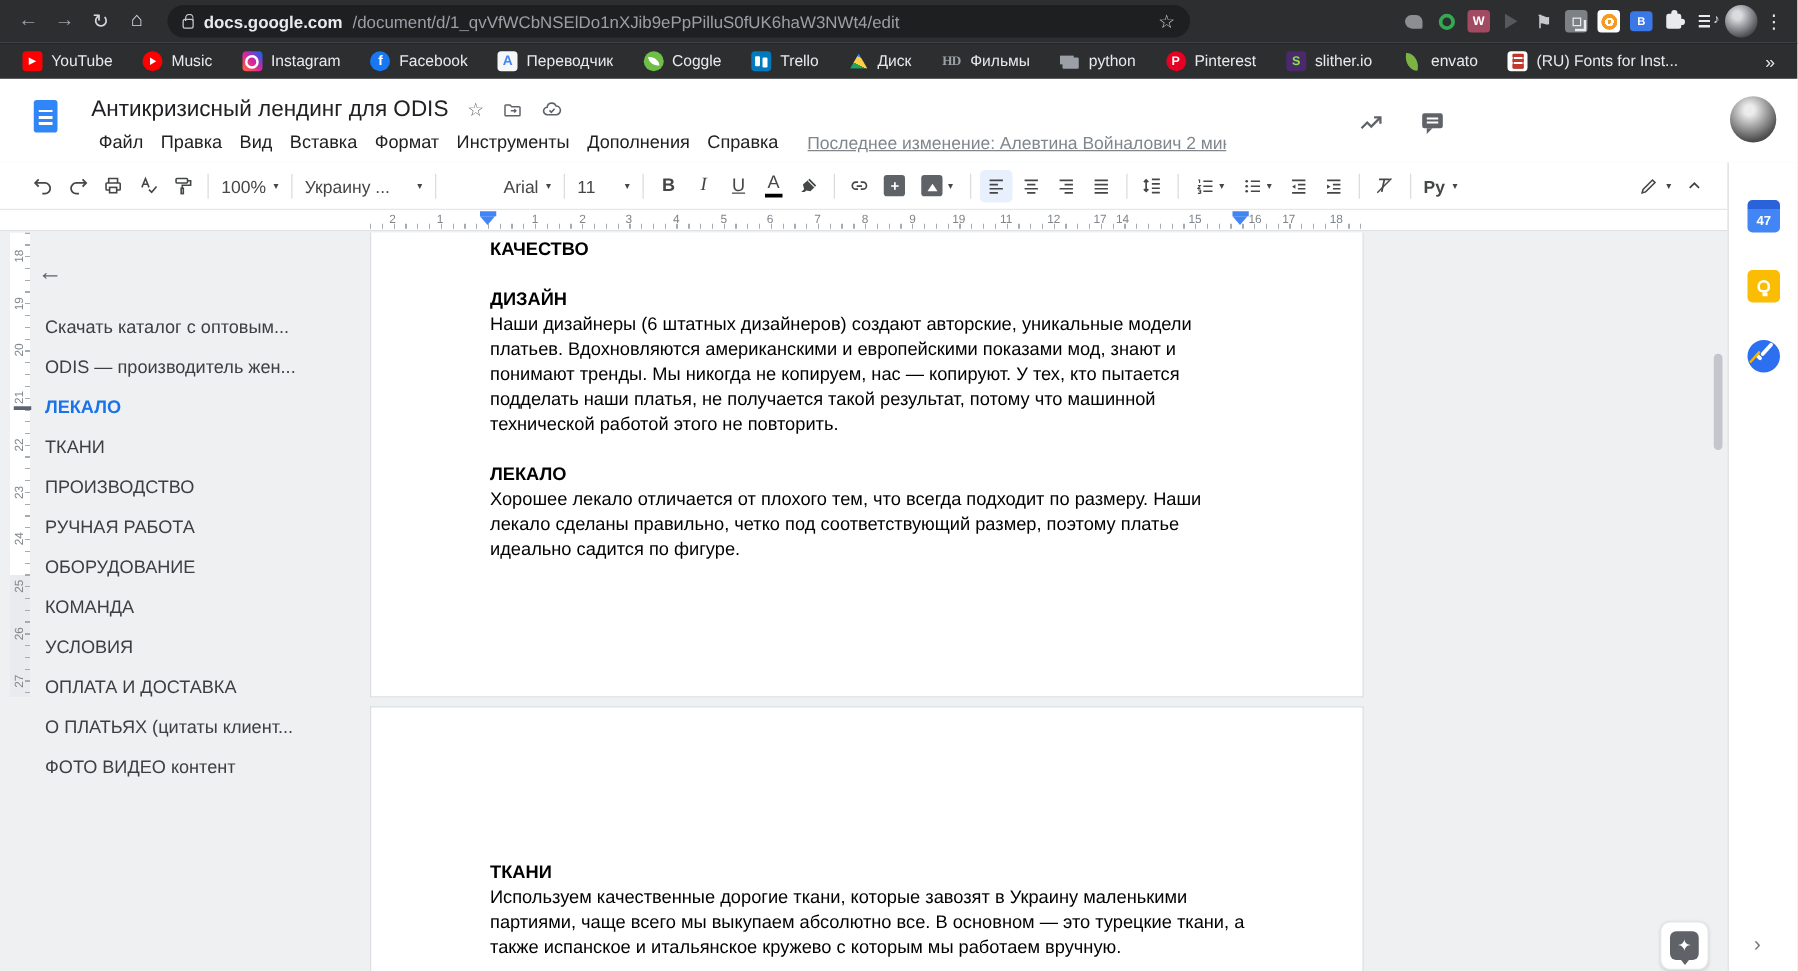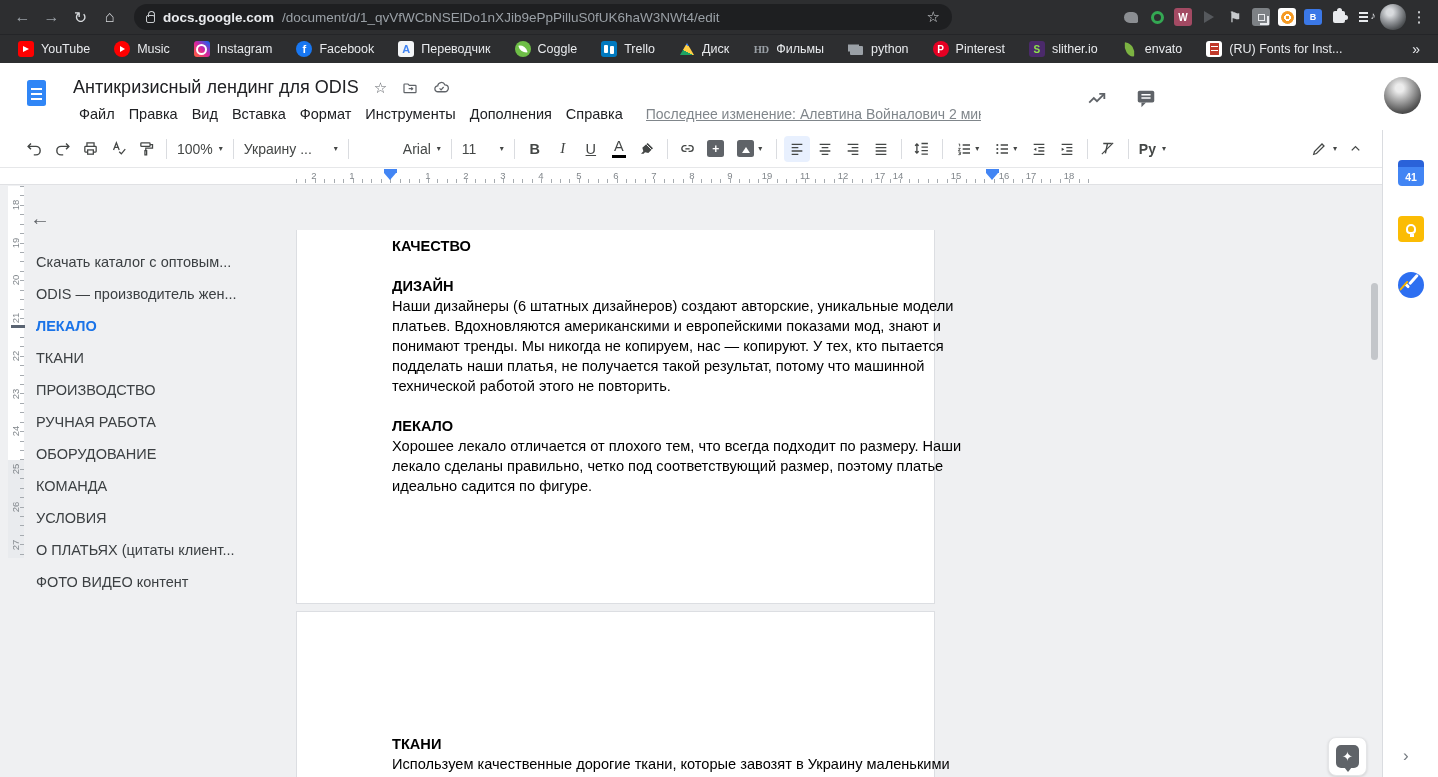--- a/index.html
+++ b/index.html
@@ -139,21 +139,21 @@
       background:repeating-linear-gradient(180deg,#a6abb0 0 1px,transparent 1px 9.43px); }
   .vn { position:absolute; left:0; width:16px; height:12px; text-align:center; font-size:9.5px;
         color:#80868b; transform:rotate(-90deg); }
 
   .outline-back { position:absolute; left:30px; top:22px; font-size:20px; color:#5f6368; line-height:1; }
   .outline-list { position:absolute; left:36px; top:60px; }
   .o-item { height:32px; display:flex; align-items:center; font-size:14.5px; color:#3c4043; white-space:nowrap; }
   .o-item.active { color:#1a73e8; font-weight:700; }
   .active-dash { position:absolute; left:11px; top:139px; width:14px; height:2.5px; background:#5a6472; }
 
-  .page { position:absolute; left:296px; width:639px; background:#fff; border:1px solid #dcdee2;margin-top:46px; }
+  .page { position:absolute; left:296px; width:795px; background:#fff; border:1px solid #dcdee2; }
   .page1 { top:-2px; height:374px; border-top:none; }
   .page2 { top:379px; height:214px; border-bottom:none; }
   .ptext { position:absolute; left:95px; width:614px; font-size:14.6px; line-height:20px; color:#000; }
   .dhead { font-weight:700; }
   .blank20 { height:20px; }
 
   .scroll-thumb { position:absolute; left:1371px; top:97px; width:7px; height:77px; background:#c3c6ca; border-radius:4px; }
 
   .explore-btn { position:absolute; left:1328px; top:551px; width:39px; height:39px; background:#fff;
       border:1px solid #e4e5e7; border-radius:8px; box-shadow:0 1px 3px rgba(0,0,0,.13);
@@ -561,20 +561,21 @@
   <div class="outline-list">
     <div class="o-item">Скачать каталог с оптовым...</div>
     <div class="o-item">ODIS — производитель жен...</div>
     <div class="o-item active">ЛЕКАЛО</div>
     <div class="o-item">ТКАНИ</div>
     <div class="o-item">ПРОИЗВОДСТВО</div>
     <div class="o-item">РУЧНАЯ РАБОТА</div>
     <div class="o-item">ОБОРУДОВАНИЕ</div>
     <div class="o-item">КОМАНДА</div>
     <div class="o-item">УСЛОВИЯ</div>
+    <div class="o-item">ОПЛАТА И ДОСТАВКА</div>
     <div class="o-item">О ПЛАТЬЯХ (цитаты клиент...</div>
     <div class="o-item">ФОТО ВИДЕО контент</div>
   </div>
 
   <div class="page page1">
     <div class="ptext" style="top:6px">
       <div class="dhead">КАЧЕСТВО</div>
       <div class="blank20"></div>
       <div class="dhead">ДИЗАЙН</div>
       <div>Наши дизайнеры (6 штатных дизайнеров) создают авторские, уникальные модели платьев. Вдохновляются американскими и европейскими показами мод, знают и понимают тренды. Мы никогда не копируем, нас — копируют. У тех, кто пытается подделать наши платья, не получается такой результат, потому что машинной технической работой этого не повторить.</div>
@@ -592,19 +593,19 @@
   </div>
 
   <div class="scroll-thumb"></div>
 
   <div class="explore-btn">
     <span class="explore-ic">✦</span>
   </div>
 </div>
 
 <div class="sidepanel">
-  <div class="sp-cal">41</div>
+  <div class="sp-cal">47</div>
   <div class="sp-keep">
       <i></i>
     </div>
   <div class="sp-tasks"></div>
   <div class="sp-chevron">›</div>
 </div>
 
 </body></html>

